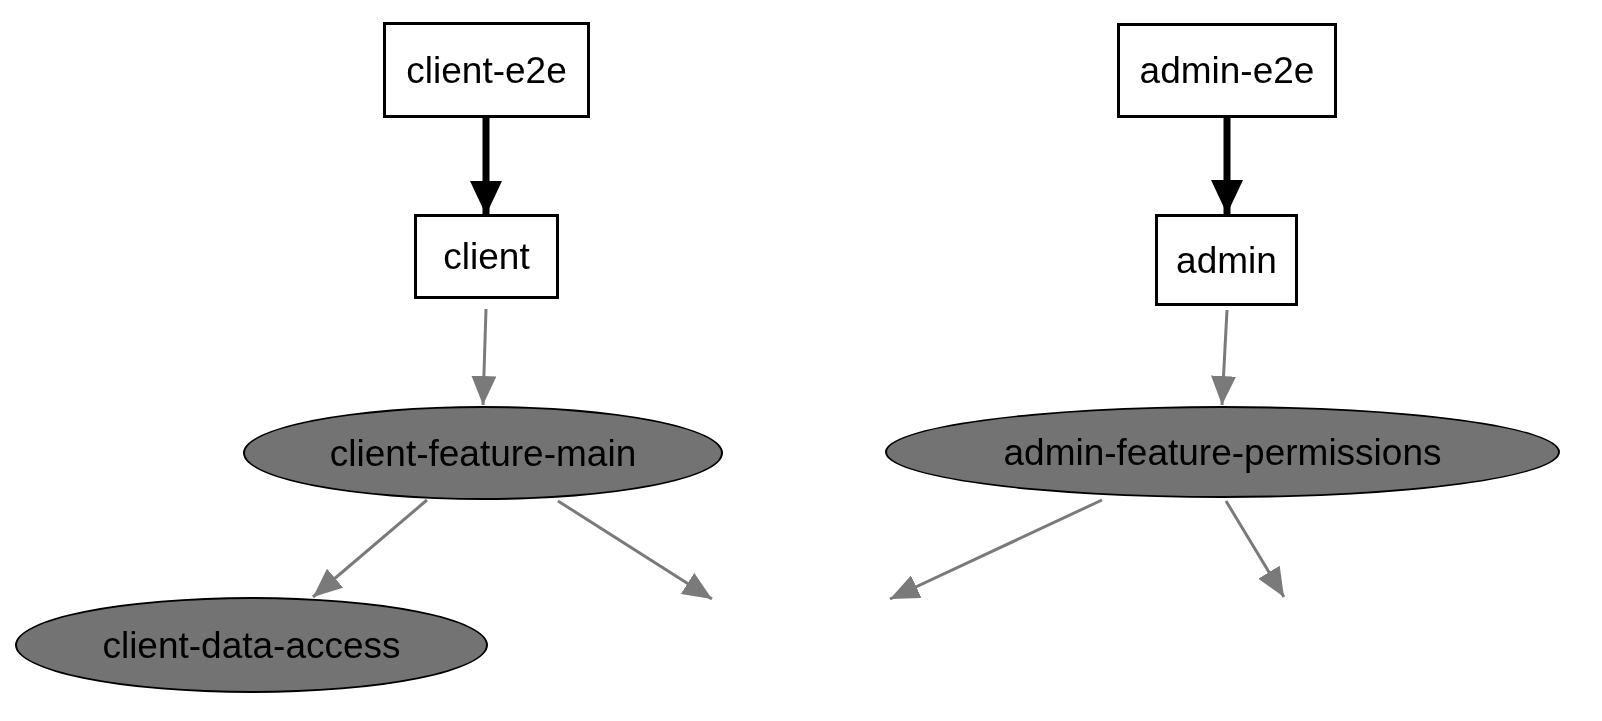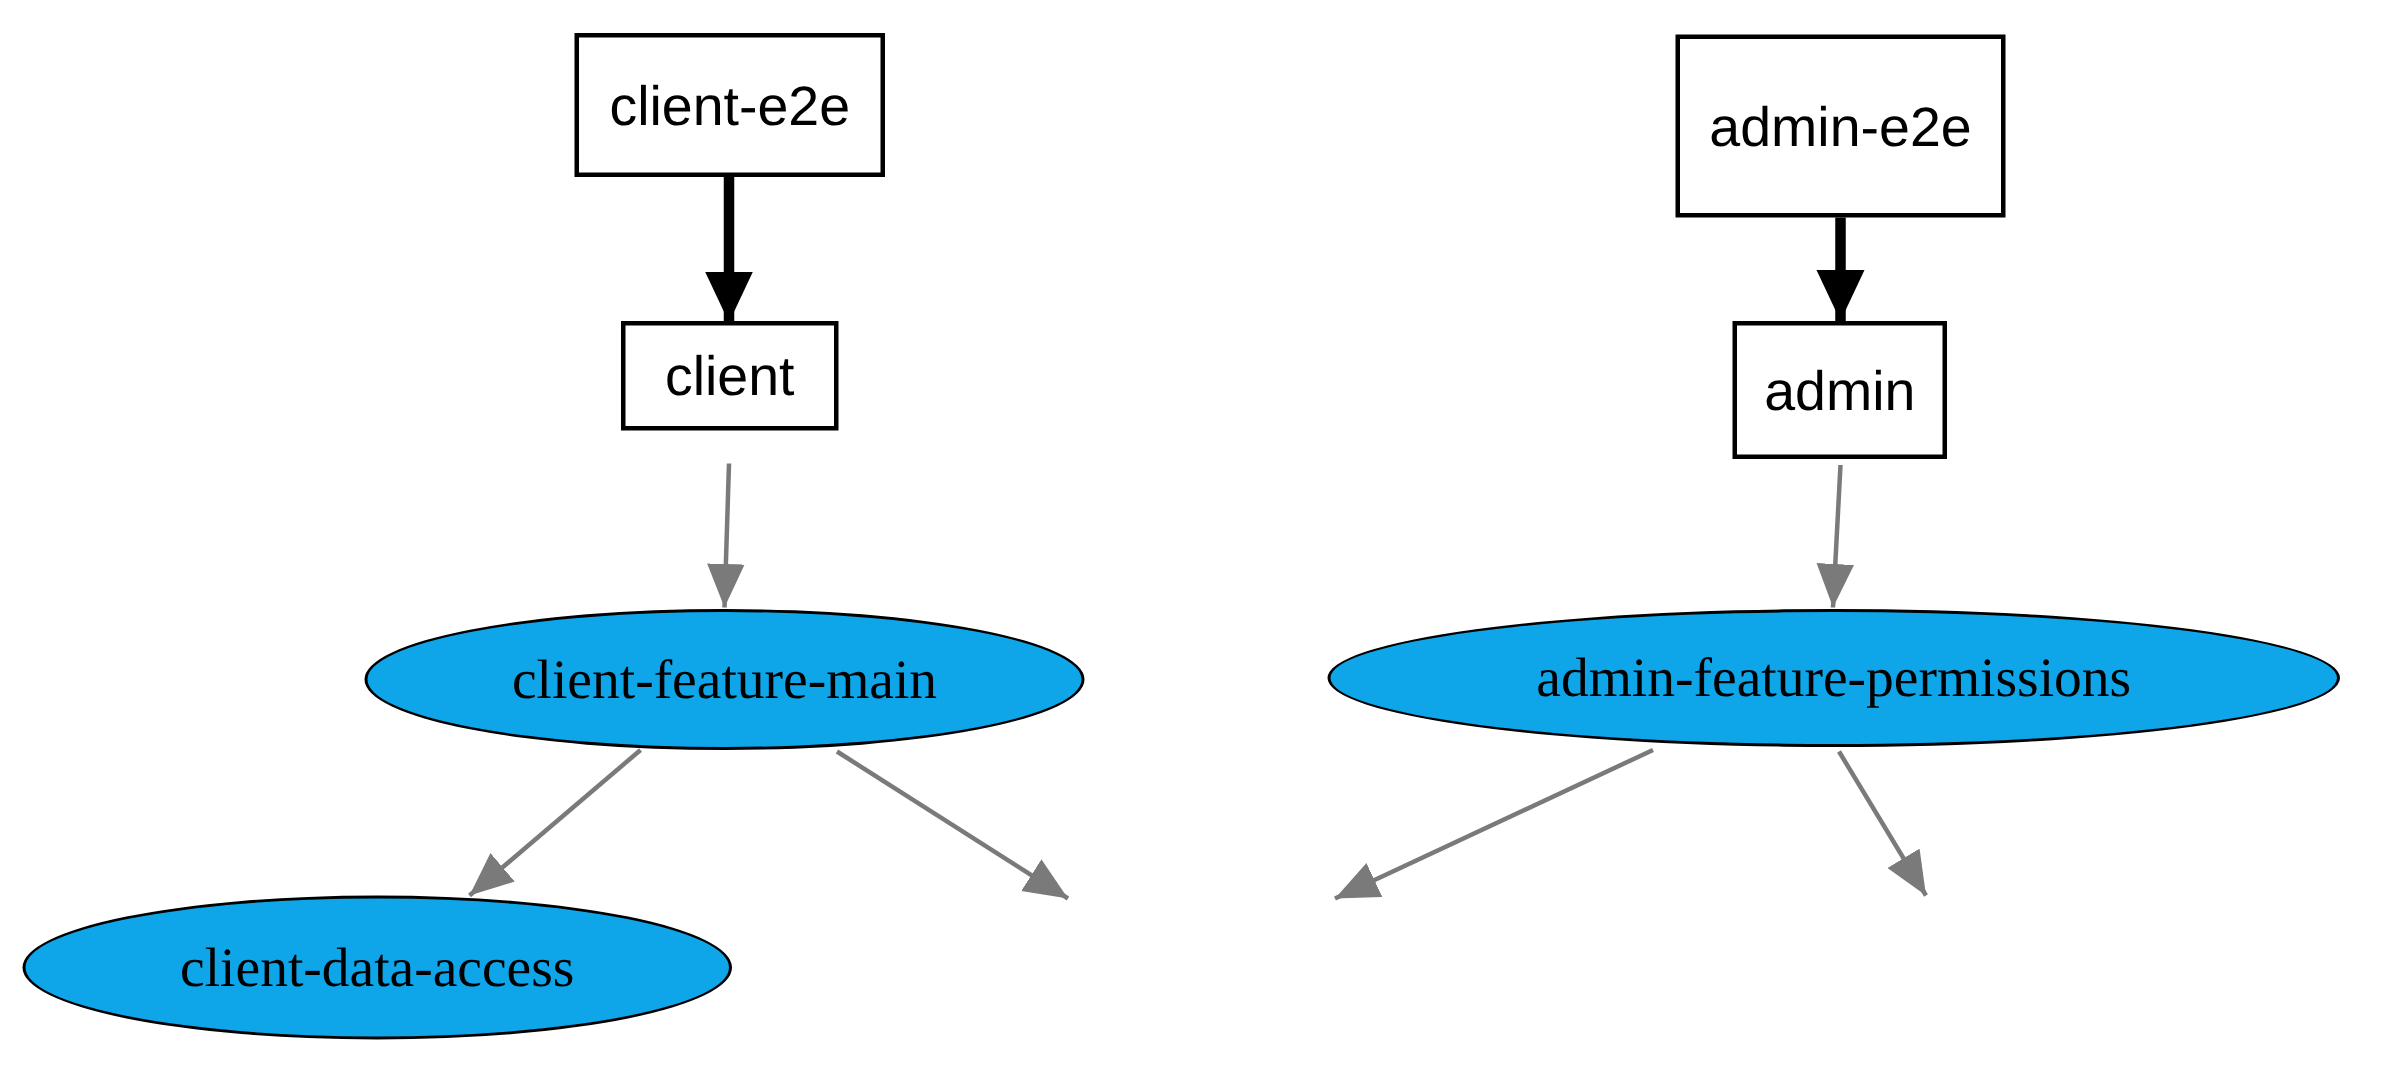--- a/index.html
+++ b/index.html
@@ -32,29 +32,28 @@
     color: #000000;
     font-size: 37px;
     line-height: 1;
     white-space: nowrap;
   }
   .node.box {
     background: #ffffff;
     border: 3px solid #000000;
   }
   .node.ellipse {
-    background: #0ea5e9;
+    background: #737373;
     border: 2.5px solid #000000;
     border-radius: 50%;
-    font-family: Liberation Serif, serif;
   }
   
   .n-client-e2e                { left: 383px;  top: 22px;  width: 207px; height: 96px; }
-  .n-admin-e2e                 { left: 1117px; top: 23px;  width: 220px; height: 122px; }
-  .n-client                    { left: 414px;  top: 214px; width: 145px; height: 73px; }
+  .n-admin-e2e                 { left: 1117px; top: 23px;  width: 220px; height: 95px; }
+  .n-client                    { left: 414px;  top: 214px; width: 145px; height: 85px; }
   .n-admin                     { left: 1155px; top: 214px; width: 143px; height: 92px; }
   .n-client-feature-main       { left: 243px;  top: 406px; width: 480px; height: 94px; }
   .n-admin-feature-permissions { left: 885px;  top: 406px; width: 675px; height: 92px; }
   .n-client-data-access        { left: 15px;   top: 597px; width: 473px; height: 96px; }
   .n-components-shared         { left: 535px;  top: 598px; width: 495px; height: 97px; }
   .n-admin-data-access         { left: 1095px; top: 600px; width: 478px; height: 93px; }
 </style>
 </head>
 <body>
 

